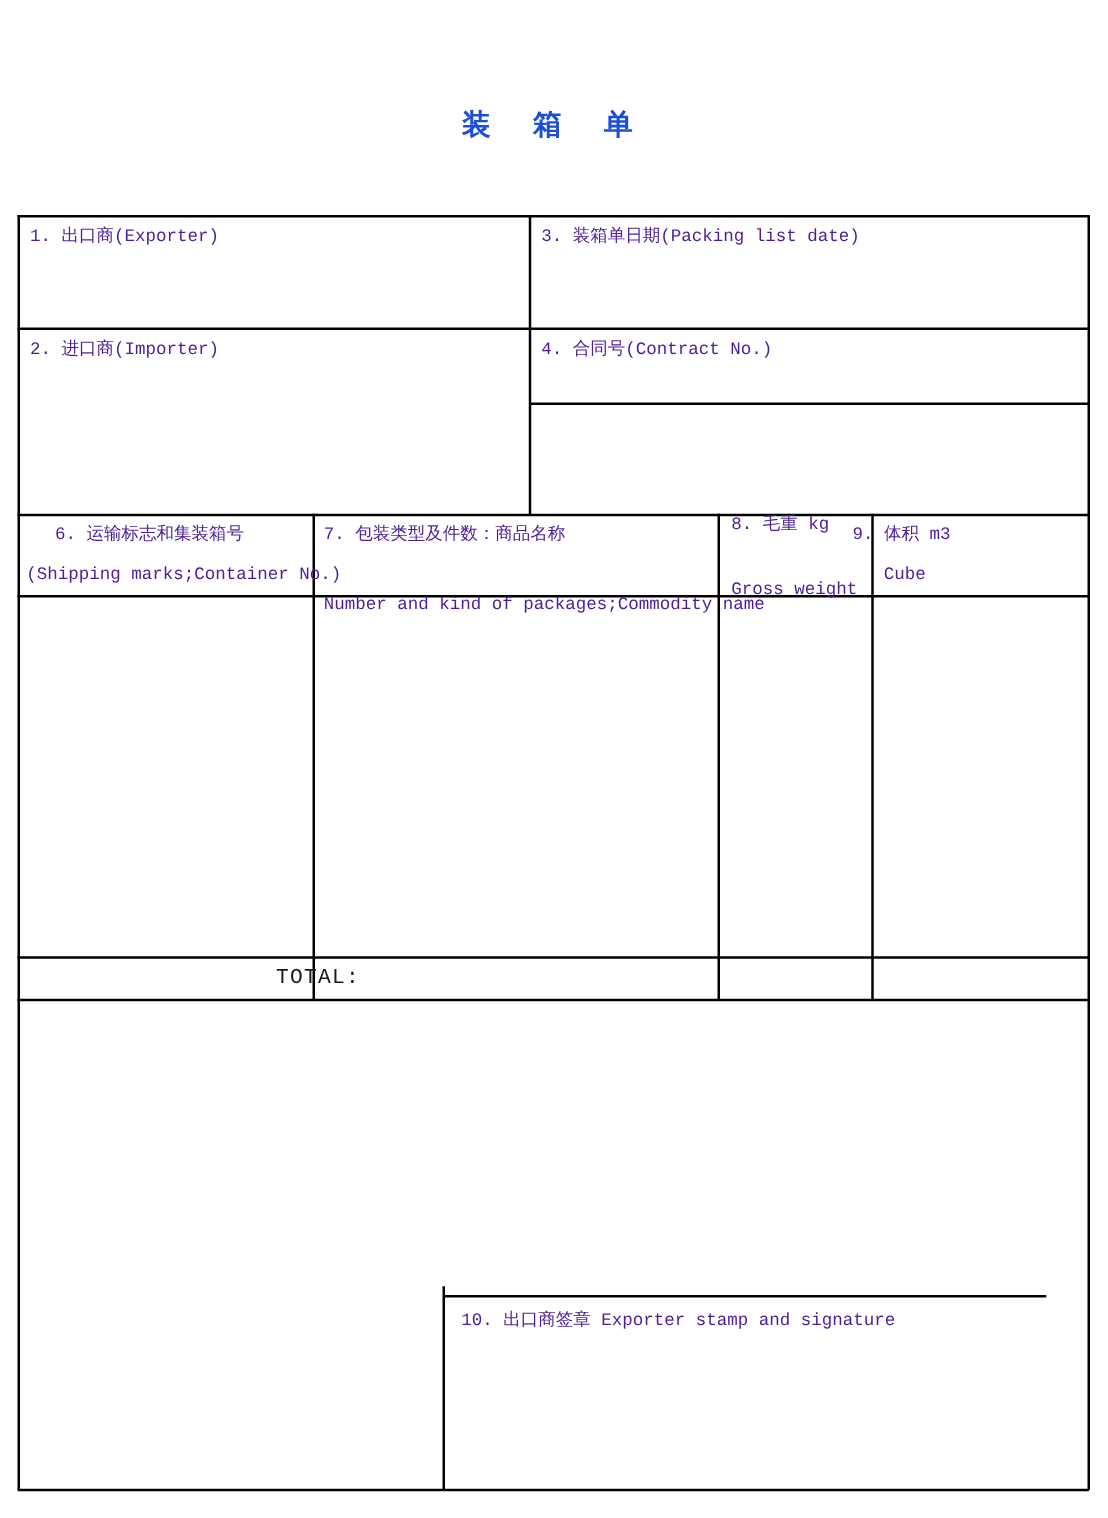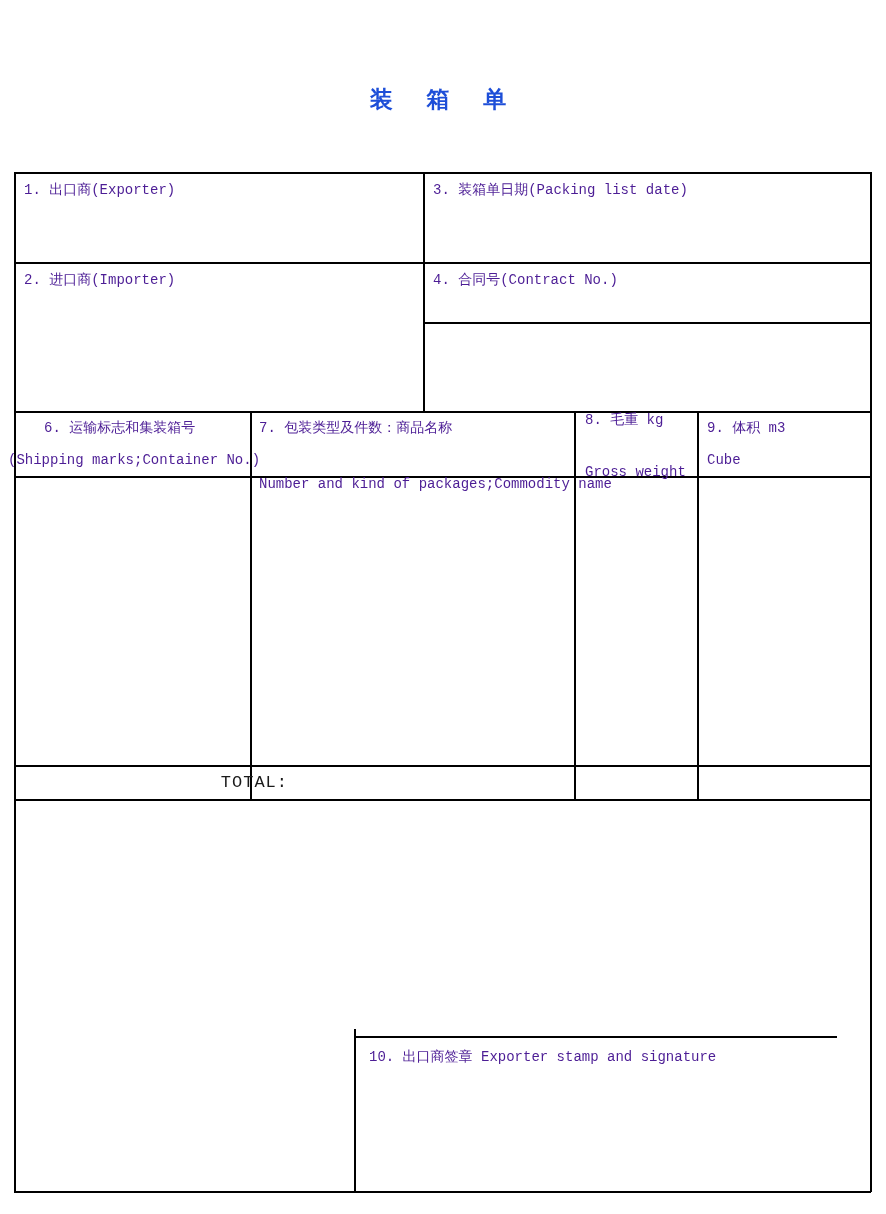--- a/index.html
+++ b/index.html
@@ -62,26 +62,26 @@
   <div class="vl" style="left:574px; top:411px; height:389px;"></div>
   <div class="vl" style="left:697px; top:411px; height:389px;"></div>
   <div class="vl" style="left:354px; top:1029px; height:163px;"></div>
 
   <div class="lbl" style="left:24px; top:182px;">1. 出口商(Exporter)</div>
   <div class="lbl" style="left:433px; top:182px;">3. 装箱单日期(Packing list date)</div>
   <div class="lbl" style="left:24px; top:272px;">2. 进口商(Importer)</div>
   <div class="lbl" style="left:433px; top:272px;">4. 合同号(Contract No.)</div>
 
   <div class="lbl" style="left:32px; top:420px;margin-left:12px;">6. 运输标志和集装箱号</div>
-  <div class="lbl" style="left:8px; top:452px;">(Shipping marks;Container No.)</div>
+  <div class="lbl" style="left:21px; top:452px;">(Shipping marks;Container No.)</div>
   <div class="lbl" style="left:259px; top:420px;">7. 包装类型及件数：商品名称</div>
   <div class="lbl" style="left:259px; top:476px;">Number and kind of packages;Commodity name</div>
   <div class="lbl" style="left:585px; top:412px;">8. 毛重 kg</div>
   <div class="lbl" style="left:585px; top:452px;margin-top:12px;">Gross weight</div>
-  <div class="lbl" style="left:707px; top:420px;">9. 体积 m3</div>
+  <div class="lbl" style="left:682px; top:420px;">9. 体积 m3</div>
   <div class="lbl" style="left:707px; top:452px;">Cube</div>
 
   <div class="total-cell">TOTAL:</div>
 
   <div class="lbl" style="left:369px; top:1049px;">10. 出口商签章 Exporter stamp and signature</div>
 
   <div class="field" style="left:16px; top:202px; width:405px; height:58px;"></div>
   <div class="field" style="left:426px; top:202px; width:443px; height:58px;"></div>
   <div class="field" style="left:16px; top:290px; width:405px; height:119px;"></div>
   <div class="field" style="left:426px; top:290px; width:443px; height:30px;"></div>

